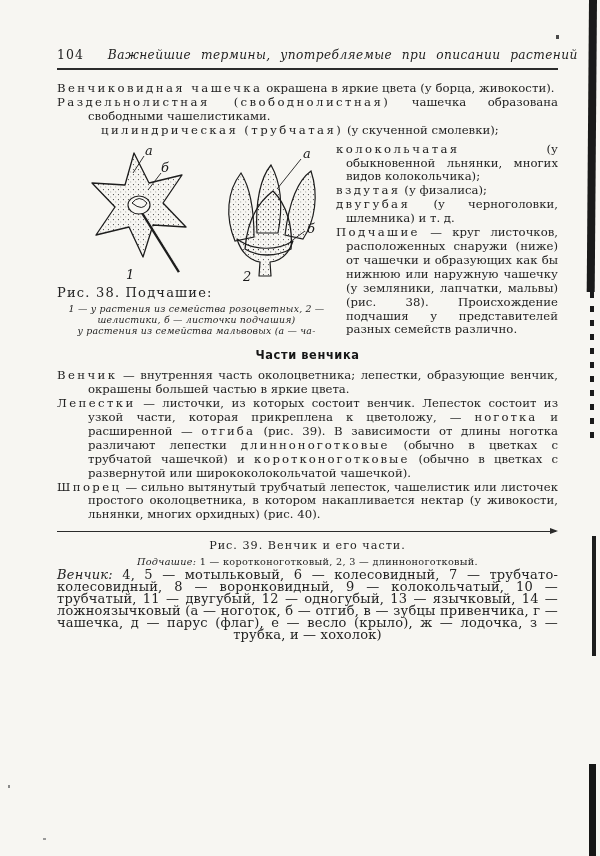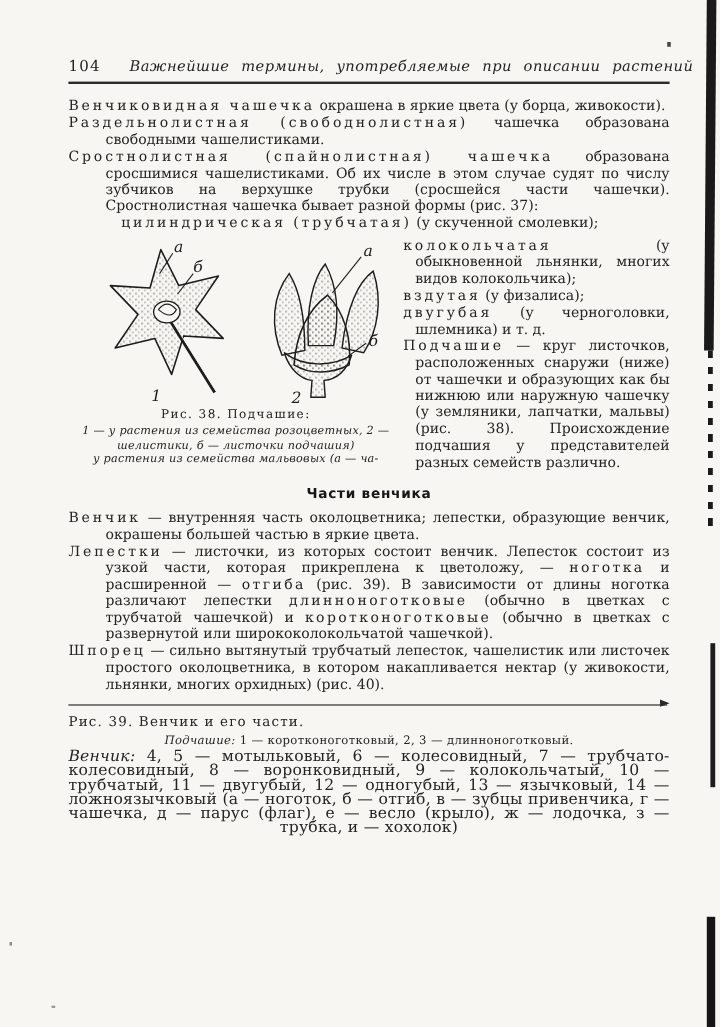--- a/index.html
+++ b/index.html
@@ -11,29 +11,29 @@
   .running-title{font-style:italic;font-size:12.2px;margin-left:24px;word-spacing:5.5px;letter-spacing:0.4px;white-space:nowrap;}
   .body-text{margin-top:12px;}
   .para{font-size:11.7px;line-height:13.9px;text-align:justify;padding-left:31px;text-indent:-31px;margin:0;}
   .term{letter-spacing:2.4px;}
   .spc{letter-spacing:2px;}
   .para.sub{padding-left:0;text-indent:0;margin-left:44px;}
   .fig-row{display:flex;margin-top:5px;}
   .fig38{width:279px;flex:none;}
   .rcol{width:222px;flex:none;}
   .rcol .para{padding-left:10px;text-indent:-10px;}
-  .cap-title{text-align:center;font-size:10px;letter-spacing:1.2px;margin-top:2px;}
+  .cap-title{text-align:left;font-size:13px;letter-spacing:1.2px;margin-top:2px;}
   .cap-lines{margin-top:3px;}
   .cap-line{text-align:center;font-size:9.4px;line-height:11.4px;letter-spacing:0.2px;font-style:italic;}
   .sec-head{font-family:"DejaVu Sans","Liberation Sans",sans-serif;font-weight:bold;font-size:11.4px;
             text-align:center;margin:11px 0 7px;letter-spacing:0.6px;color:#161616;}
   .fig39-rule{position:relative;height:0;border-top:1.5px solid #2b2b2b;margin:9px 2px 7px 0;}
   .arrow{position:absolute;right:-2px;top:-4.5px;width:0;height:0;
          border-left:8px solid #2b2b2b;border-top:3.5px solid transparent;border-bottom:3.5px solid transparent;}
-  .fig39-title{text-align:left;font-size:11.2px;letter-spacing:1px;margin-top:2px;}
+  .fig39-title{text-align:center;font-size:11.2px;letter-spacing:1px;margin-top:2px;}
   .fig39-sub{text-align:center;font-size:9.7px;margin-top:4px;letter-spacing:0.3px;}
   .fig39-body{font-size:13px;line-height:11.9px;text-align:justify;text-align-last:center;margin:2px 0 0;letter-spacing:0.2px;}
   i{font-style:italic;}
   .figsvg{display:block;}
   .figsvg text{font-size:13px;font-style:italic;fill:#1b1b1b;font-family:"DejaVu Serif",serif;}
   .edge{position:absolute;background:#1a1a1a;}
   .edge-a{left:589px;top:0;width:8px;height:292px;transform:rotate(0.45deg);transform-origin:top left;}
   .edge-a2{left:590px;top:292px;width:4px;height:152px;
            background:repeating-linear-gradient(#1a1a1a 0 6px,rgba(0,0,0,0) 6px 14px);}
   .edge-b{left:592px;top:536px;width:4px;height:120px;background:#1d1d1d;}
@@ -49,21 +49,20 @@
   <div class="content">
 
     <div class="header">
       <span class="pagenum">104</span>
       <span class="running-title">Важнейшие термины, употребляемые при описании растений</span>
     </div>
 
     <div class="body-text">
       <p class="para"><span class="term">Венчиковидная чашечка</span> <span>окрашена в яркие цвета (у борца, живокости).</span></p>
       <p class="para"><span class="term">Раздельнолистная (свободнолистная)</span> <span>чашечка образована свободными чашелистиками.</span></p>
-      <p class="para"><span class="term">Сростнолистная (спайнолистная) чашечка</span> <span>образована сросшимися чашелистиками. Об их числе в этом случае судят по числу зубчиков на верхушке трубки (сросшейся части чашечки). Сростнолистная чашечка бывает разной формы (рис. 37):</span></p>
       <p class="para sub"><span class="term">цилиндрическая (трубчатая)</span> <span>(у скученной смолевки);</span></p>
     </div>
 
     <div class="fig-row">
       <div class="fig38">
         <svg class="figsvg" width="279" height="140" viewBox="0 0 279 140">
           <defs>
             <pattern id="stip" width="5" height="5" patternUnits="userSpaceOnUse">
               <circle cx="1.4" cy="1.6" r="0.55" fill="#2e2e2e"></circle>
               <circle cx="3.8" cy="3.9" r="0.45" fill="#2e2e2e"></circle>

